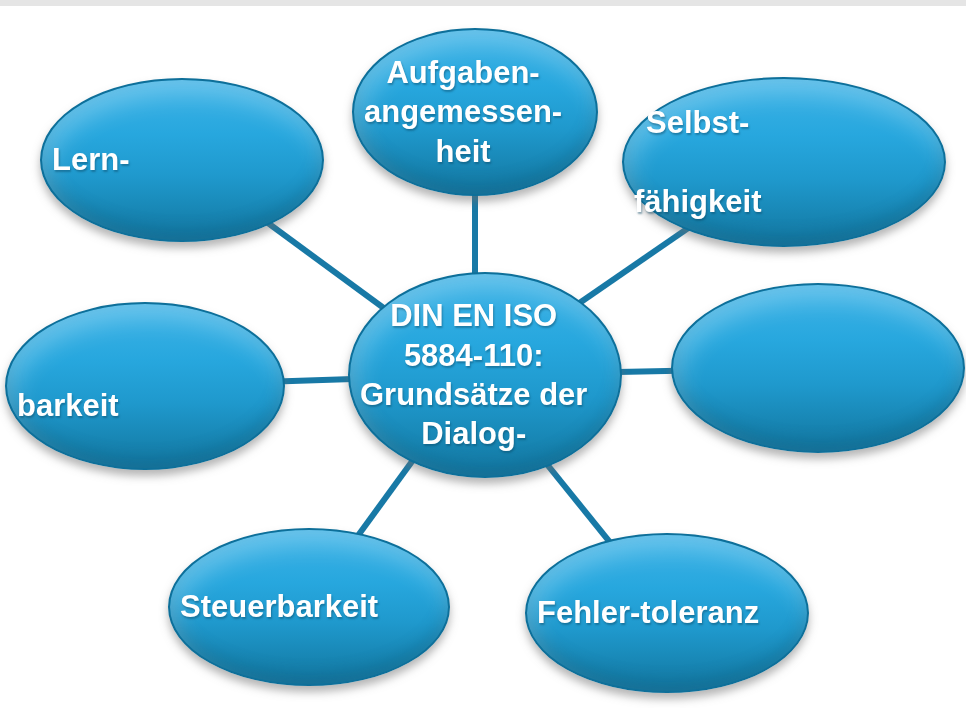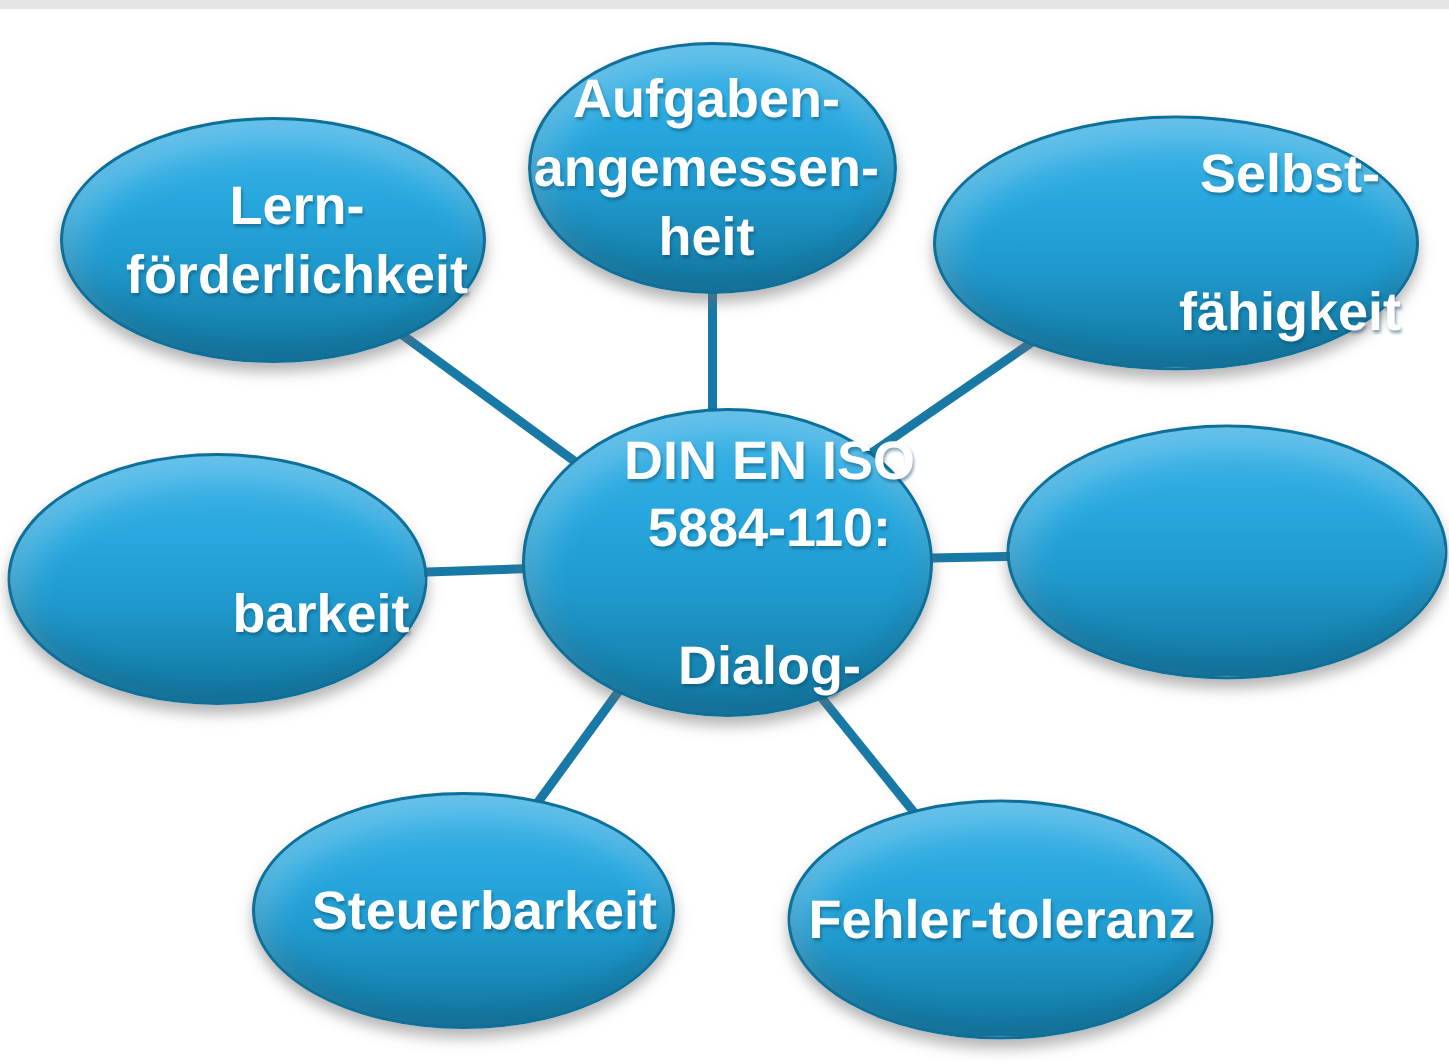--- a/index.html
+++ b/index.html
@@ -40,25 +40,25 @@
       #1f99cd 60%,
       #1784b1 85%,
       #1478a3 100%);
     border: 2px solid #0e6f99;
     box-shadow:
       0 6px 9px rgba(110,110,110,0.50),
       inset 6px 14px 24px rgba(255,255,255,0.25),
       inset 0 -9px 16px rgba(6,80,110,0.30);
     display: flex;
     align-items: center;
-    justify-content: flex-end;
+    justify-content: flex-start;
     text-align: center;
     color: #ffffff;
     font-weight: bold;
-    font-size: 36px;
+    font-size: 31px;
     line-height: 1.27;
     text-shadow: 1px 2px 2px rgba(10,70,100,0.45);
   }
   .node .label {
     padding: 0 10px;
   }
 </style>
 </head>
 <body>
 
@@ -67,38 +67,38 @@
       <line x1="475" y1="375" x2="475" y2="112" stroke="#1879a6" stroke-width="6"></line>
       <line x1="475" y1="375" x2="784" y2="162" stroke="#1879a6" stroke-width="6"></line>
       <line x1="475" y1="375" x2="818" y2="368" stroke="#1879a6" stroke-width="6"></line>
       <line x1="475" y1="375" x2="667" y2="613" stroke="#1879a6" stroke-width="6"></line>
       <line x1="475" y1="375" x2="306" y2="607" stroke="#1879a6" stroke-width="6"></line>
       <line x1="475" y1="375" x2="145" y2="386" stroke="#1879a6" stroke-width="6"></line>
       <line x1="475" y1="375" x2="182" y2="160" stroke="#1879a6" stroke-width="6"></line>
     </svg>
   <div id="nodes-layer">
       <div class="node" style="left: 348px; top: 272px; width: 274px; height: 206px;">
-        <div class="label"><span>DIN EN ISO</span><br><span>5884-110:</span><br><br><span>Dialog-</span><br></div>
+        <div class="label"><span>DIN EN ISO</span><br><span>5884-110:</span><br><span>Grundsätze der</span><br><span>Dialog-</span><br></div>
       </div>
       <div class="node" style="left: 352px; top: 28px; width: 246px; height: 168px;">
         <div class="label"><span>Aufgaben-</span><br><span>angemessen-</span><br><span>heit</span></div>
       </div>
       <div class="node" style="left: 622px; top: 77px; width: 324px; height: 170px;">
         <div class="label"><span>Selbst-</span><br><br><span>fähigkeit</span></div>
       </div>
       <div class="node" style="left: 671px; top: 283px; width: 294px; height: 170px;">
         <div class="label"><br></div>
       </div>
       <div class="node" style="left: 525px; top: 533px; width: 284px; height: 160px;">
         <div class="label"><span>Fehler-toleranz</span></div>
       </div>
       <div class="node" style="left: 168px; top: 528px; width: 282px; height: 158px;">
         <div class="label"><span>Steuerbarkeit</span></div>
       </div>
       <div class="node" style="left: 5px; top: 302px; width: 280px; height: 168px;">
         <div class="label"><br><span>barkeit</span></div>
       </div>
       <div class="node" style="left: 40px; top: 78px; width: 284px; height: 164px;">
-        <div class="label"><span>Lern-</span><br><span>förderlichkeit</span></div>
+        <div class="label"><span>Lern-</span><br></div>
       </div>
     </div>
   <div class="top-strip"></div>
 </div>
 
 </body></html>

